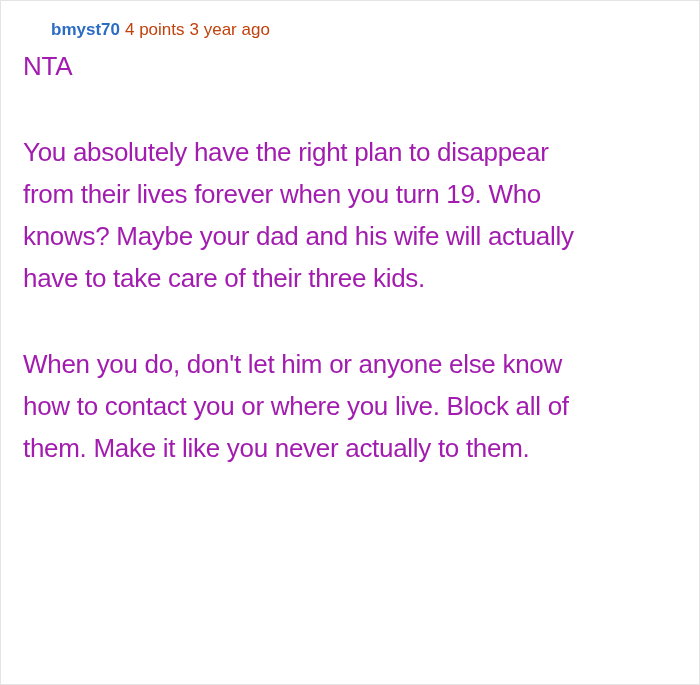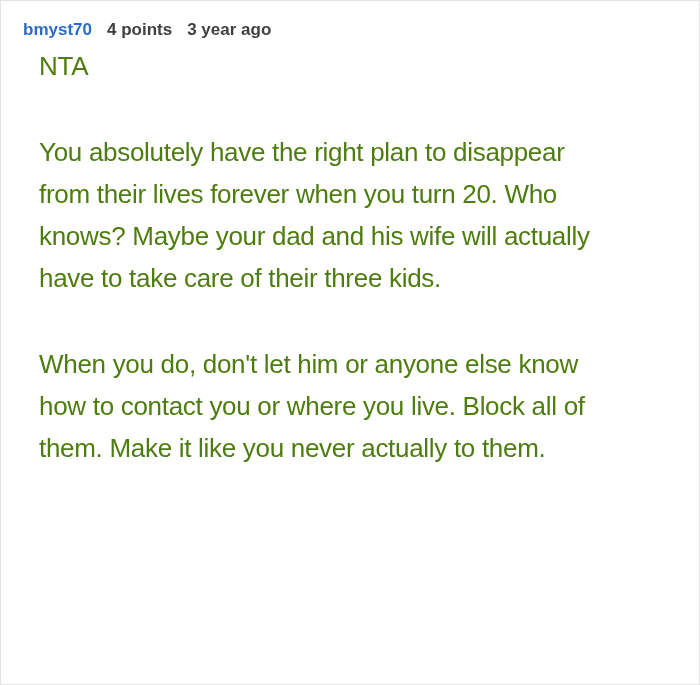--- a/index.html
+++ b/index.html
@@ -13,60 +13,61 @@
     height: 685px;
     background: #ffffff;
     border: 1px solid #e4e4e4;
     padding: 18px 20px 10px 22px;
     font-family: "Liberation Sans", sans-serif;
     overflow: hidden;
   }
   .header {
     display: flex;
     align-items: baseline;
-    gap: 15px;
+    gap: 5px;
     line-height: 22px;
     margin-bottom: 4px;
+    margin-left: 28px;
   }
   .author {
     font-size: 17px;
     font-weight: 700;
     color: #2b6cc4;
     text-decoration: none;
     cursor: pointer;
   }
   .meta {
     font-size: 17px;
-    font-weight: 700;
-    color: #404040;
+    font-weight: 400;
+    color: #c2410c;
   }
   .body p {
-    margin: 0 0 44px 16px;
+    margin: 0 0 44px 0;
     font-size: 26px;
     line-height: 42px;
-    color: #4d7c0f;
+    color: #a21caf;
     letter-spacing: -0.3px;
     white-space: pre-line;
   }
   .body p:last-child {
     margin-bottom: 0;
   }
 </style>
 </head>
 <body>
 
 <div class="card">
   <div class="header">
     <a class="author">bmyst70</a>
     <span class="meta">4 points</span>
     <span class="meta">3 year ago</span>
   </div>
   <div class="body">
     <p>NTA</p>
     <p>You absolutely have the right plan to disappear
-from their lives forever when you turn 20. Who
+from their lives forever when you turn 19. Who
 knows? Maybe your dad and his wife will actually
 have to take care of their three kids.</p>
     <p>When you do, don't let him or anyone else know
 how to contact you or where you live. Block all of
 them. Make it like you never actually to them.</p>
   </div>
 </div>
 
 </body></html>

